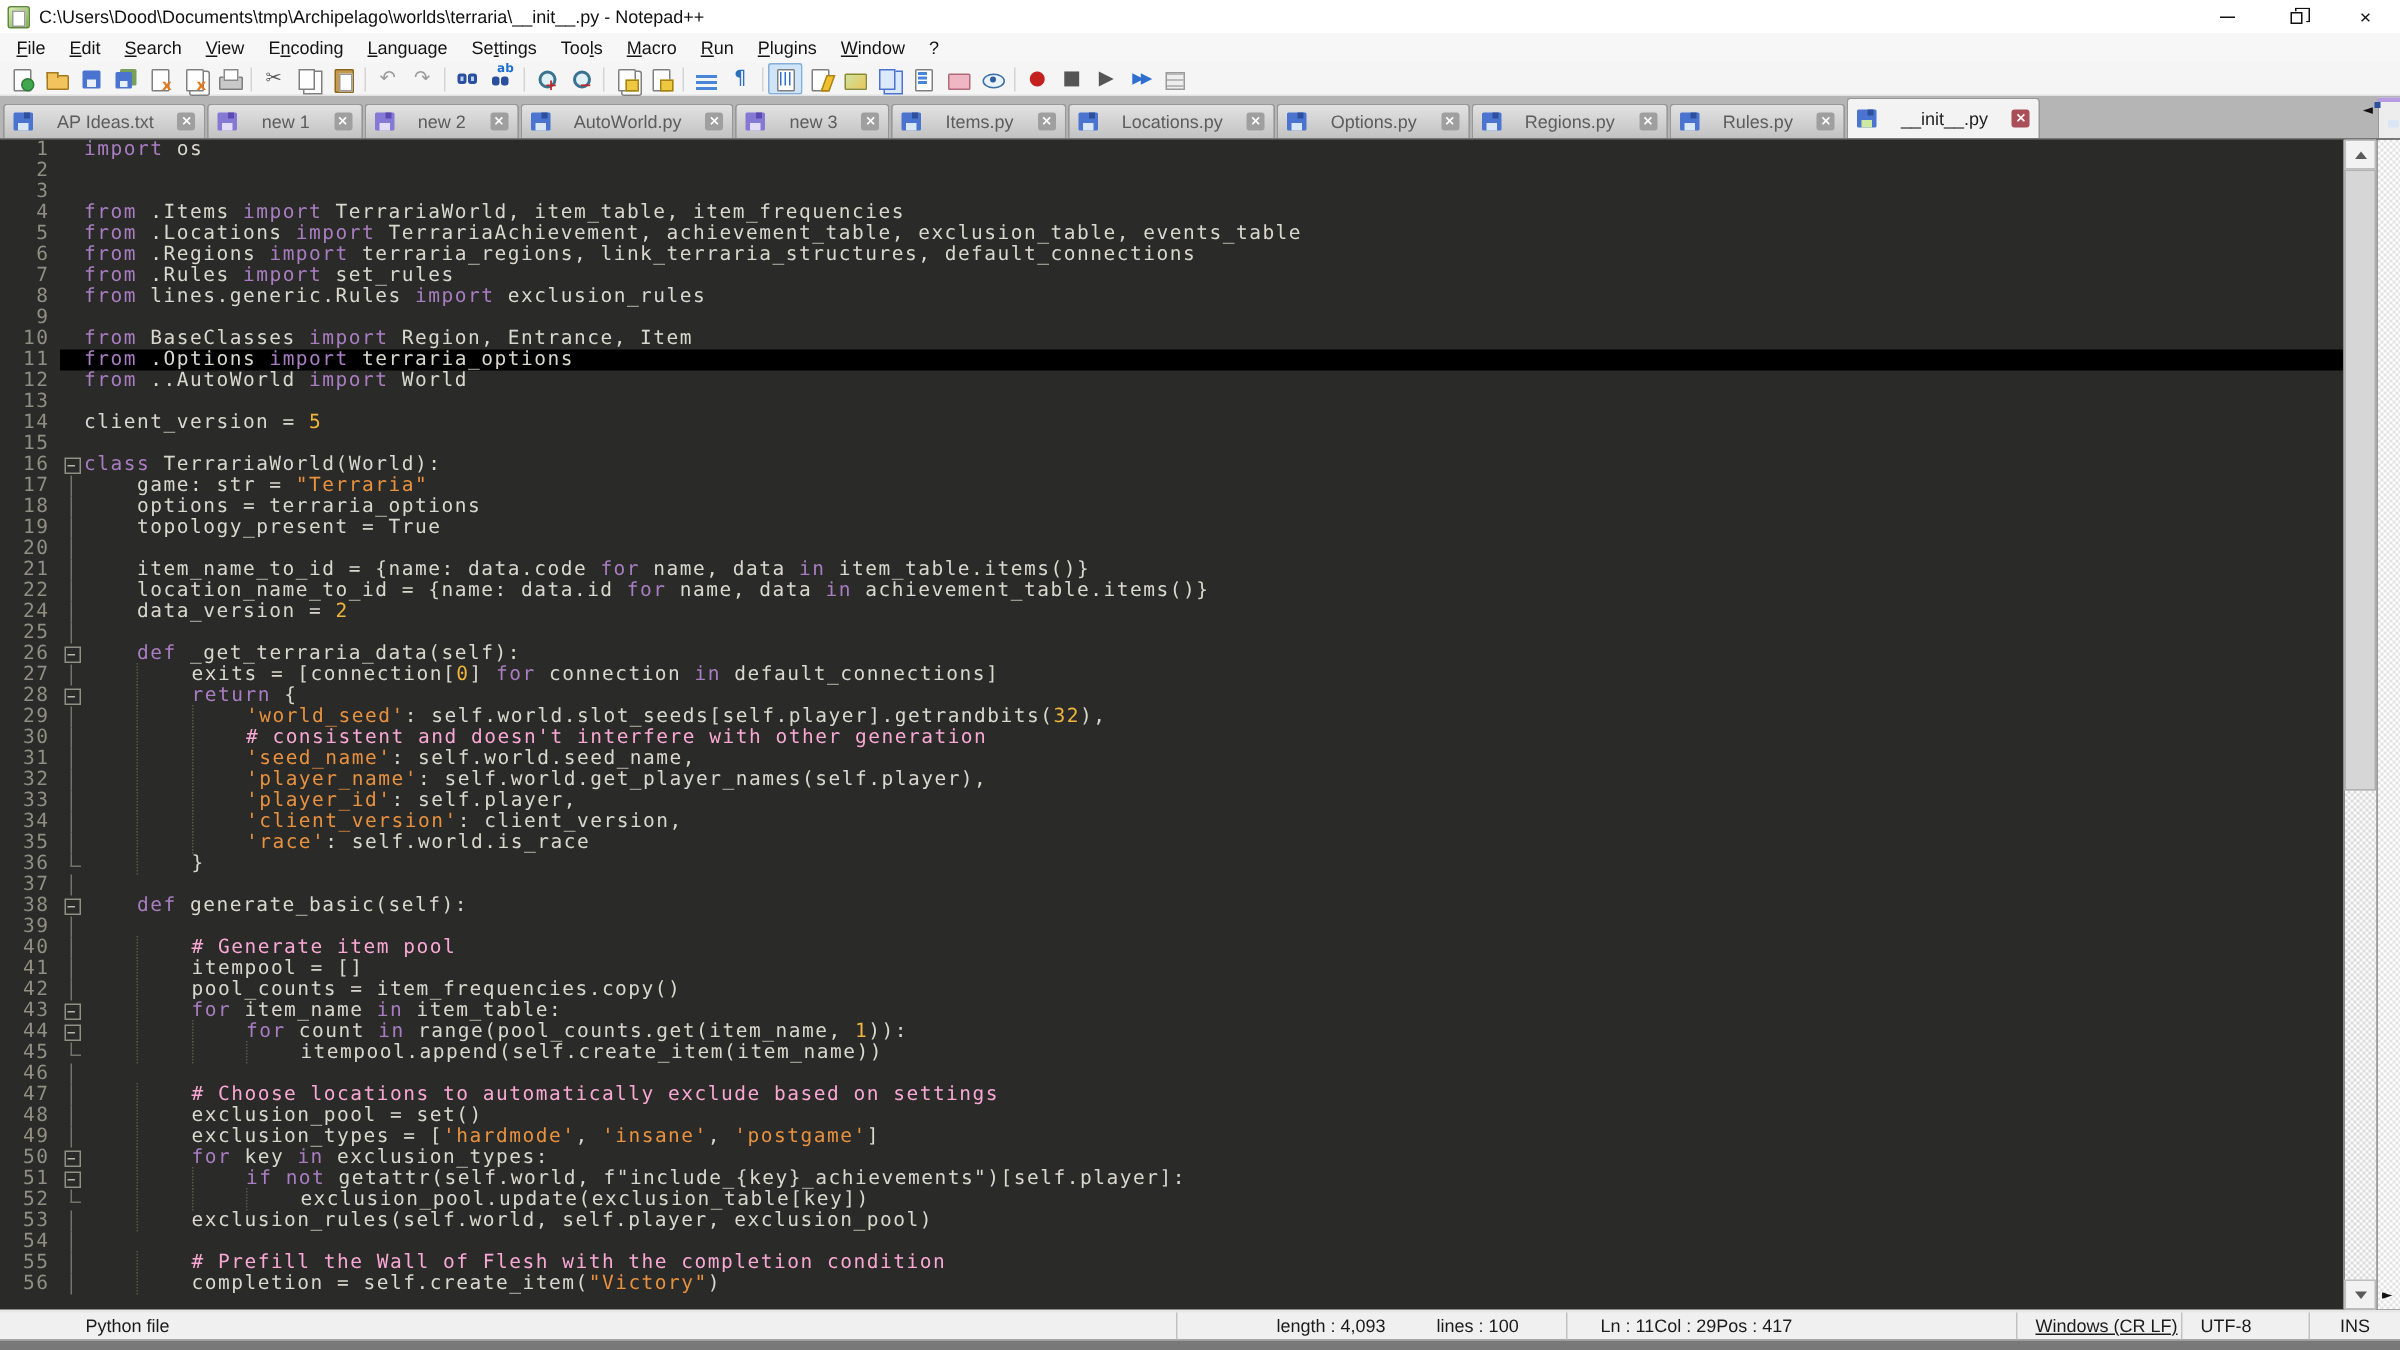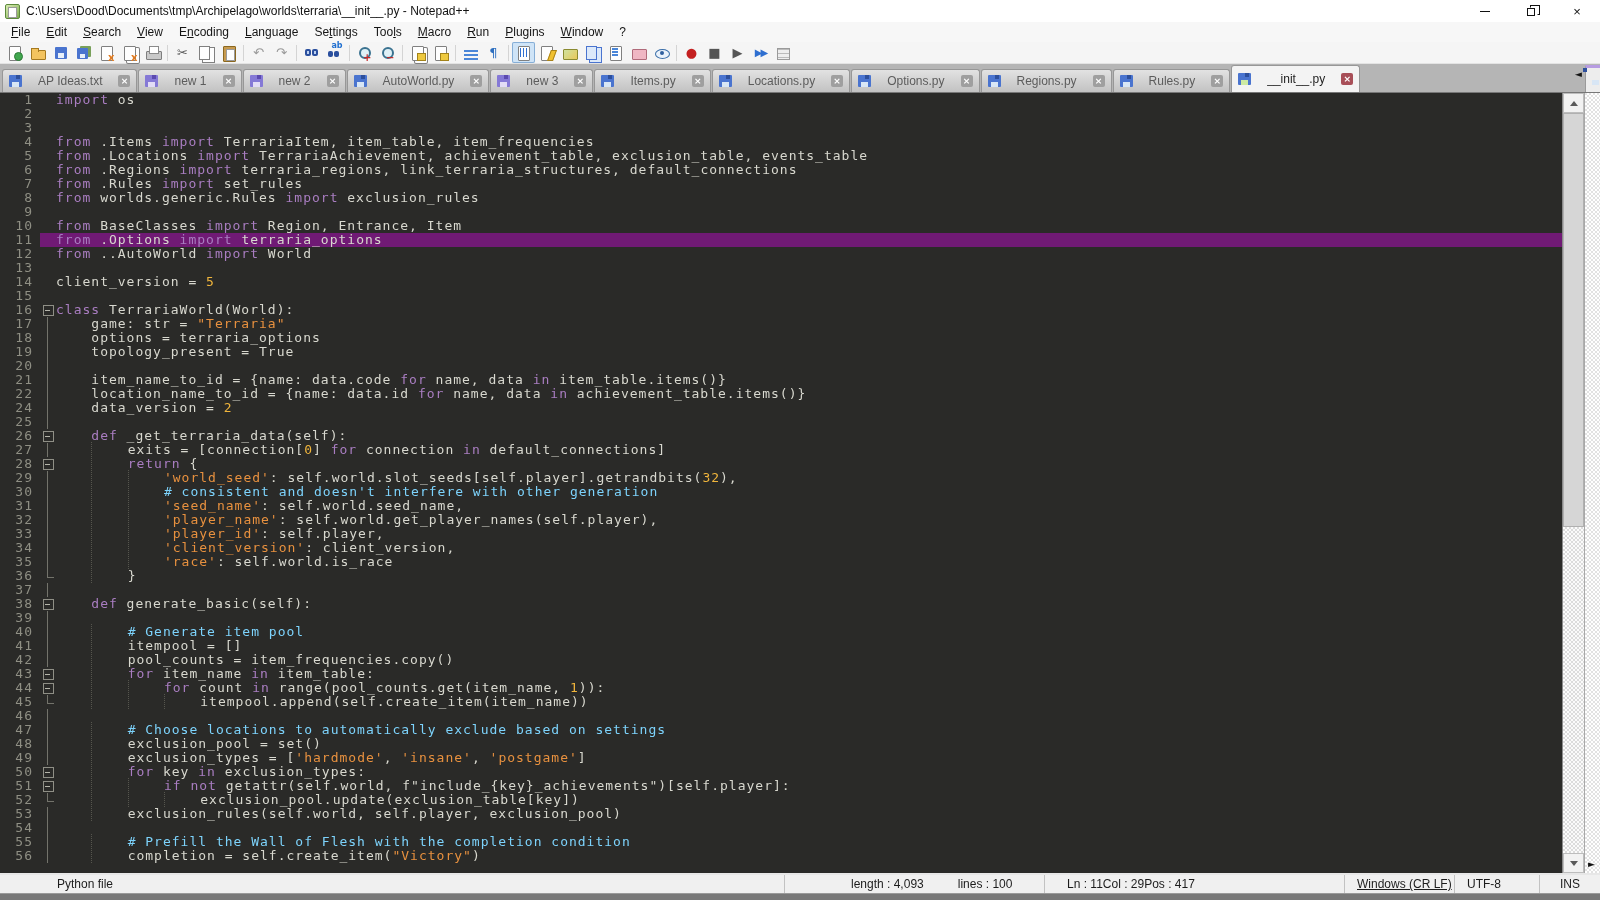--- a/index.html
+++ b/index.html
@@ -82,29 +82,29 @@
   .clipped-tab { position:absolute; right:0; top:1px; width:15px; height:27px; background:#ededed; border-left:1px solid #9a9a9a; border-top:3px solid #b79ce2; }
   .clipped-tab .floppy { margin:4px 0 0 3px; }
 
   
   .editor { height:781px; background:#2a2a28; border-top:1px solid #777; display:flex; position:relative; overflow:hidden; }
   .code-area { flex:1; overflow:hidden; font-family:"DejaVu Sans Mono", monospace; font-size:13px; line-height:14px; letter-spacing:1px; }
   .row { display:flex; height:14px; white-space:pre; }
   .ln { width:40px; flex:0 0 auto; text-align:right; padding-right:7px; color:#8f8f84; }
   .fold { width:16px; flex:0 0 auto; position:relative; }
   .codeline { flex:1; color:#d8d8cf; }
-  .row.cur .fold, .row.cur .codeline { background:#701a75; }
+  .row.cur .fold, .row.cur .codeline { background:#000000; }
   .fold.fl::before { content:""; position:absolute; left:7px; top:0; bottom:0; width:1px; background:#73736b; }
   .fold.fb::before { content:""; position:absolute; left:3px; top:2px; width:9px; height:9px; border:1px solid #8f8f86; background:#2a2a28; }
   .fold.fb::after { content:""; position:absolute; left:5px; top:7px; width:5px; height:1px; background:#b5b5aa; }
   .fold.fe::before { content:""; position:absolute; left:7px; top:0; width:6px; height:8px; border-left:1px solid #73736b; border-bottom:1px solid #73736b; }
   .k { color:#a97dc1; }
   .s { color:#e8913f; }
   .n { color:#f0b53c; }
-  .c { color:#7dd3fc; }
+  .c { color:#f9a8d4; }
   .t { color:#d8d8cf; }
   .ig { border-left:1px dotted #56564e; }
 
   
   .vscroll { width:22px; flex:0 0 auto; border-left:1px solid #8a8a8a; background:conic-gradient(#fbfbfb 25%, #dcdcdc 0 50%, #fbfbfb 0 75%, #dcdcdc 0); background-size:4px 4px; position:relative; }
   .sbtn { position:absolute; left:0; right:0; height:20px; background:#f2f2f2; border:1px solid #bdbdbd; display:flex; align-items:center; justify-content:center; }
   .sbtn.up { top:0; } .sbtn.down { bottom:0; }
   .tri-up { width:0; height:0; border-left:4px solid transparent; border-right:4px solid transparent; border-bottom:5px solid #5a5a5a; }
   .tri-down { width:0; height:0; border-left:4px solid transparent; border-right:4px solid transparent; border-top:5px solid #5a5a5a; }
   .vthumb { position:absolute; left:0; right:0; top:20px; height:414px; background:#d6d6d6; border:1px solid #b0b0b0; }
@@ -322,25 +322,25 @@
       </span>
       <span class="tab-scroll-left">◄</span>
       <span class="clipped-tab"><span class="floppy"></span></span>
     </div>
 
   <div class="editor">
     <div class="code-area" id="code">
         <div class="row"><span class="ln">1</span><span class="fold "></span><span class="codeline"><span class="k">import</span><span class="t"> os</span></span></div>
         <div class="row"><span class="ln">2</span><span class="fold "></span><span class="codeline"></span></div>
         <div class="row"><span class="ln">3</span><span class="fold "></span><span class="codeline"></span></div>
-        <div class="row"><span class="ln">4</span><span class="fold "></span><span class="codeline"><span class="k">from</span><span class="t"> .Items </span><span class="k">import</span><span class="t"> TerrariaItem, item_table, item_frequencies</span></span></div>
+        <div class="row"><span class="ln">4</span><span class="fold "></span><span class="codeline"><span class="k">from</span><span class="t"> .Items </span><span class="k">import</span><span class="t"> TerrariaWorld, item_table, item_frequencies</span></span></div>
         <div class="row"><span class="ln">5</span><span class="fold "></span><span class="codeline"><span class="k">from</span><span class="t"> .Locations </span><span class="k">import</span><span class="t"> TerrariaAchievement, achievement_table, exclusion_table, events_table</span></span></div>
         <div class="row"><span class="ln">6</span><span class="fold "></span><span class="codeline"><span class="k">from</span><span class="t"> .Regions </span><span class="k">import</span><span class="t"> terraria_regions, link_terraria_structures, default_connections</span></span></div>
         <div class="row"><span class="ln">7</span><span class="fold "></span><span class="codeline"><span class="k">from</span><span class="t"> .Rules </span><span class="k">import</span><span class="t"> set_rules</span></span></div>
-        <div class="row"><span class="ln">8</span><span class="fold "></span><span class="codeline"><span class="k">from</span><span class="t"> worlds.generic.Rules </span><span class="k">import</span><span class="t"> exclusion_rules</span></span></div>
+        <div class="row"><span class="ln">8</span><span class="fold "></span><span class="codeline"><span class="k">from</span><span class="t"> lines.generic.Rules </span><span class="k">import</span><span class="t"> exclusion_rules</span></span></div>
         <div class="row"><span class="ln">9</span><span class="fold "></span><span class="codeline"></span></div>
         <div class="row"><span class="ln">10</span><span class="fold "></span><span class="codeline"><span class="k">from</span><span class="t"> BaseClasses </span><span class="k">import</span><span class="t"> Region, Entrance, Item</span></span></div>
         <div class="row cur"><span class="ln">11</span><span class="fold "></span><span class="codeline"><span class="k">from</span><span class="t"> .Options </span><span class="k">import</span><span class="t"> terraria_options</span></span></div>
         <div class="row"><span class="ln">12</span><span class="fold "></span><span class="codeline"><span class="k">from</span><span class="t"> ..AutoWorld </span><span class="k">import</span><span class="t"> World</span></span></div>
         <div class="row"><span class="ln">13</span><span class="fold "></span><span class="codeline"></span></div>
         <div class="row"><span class="ln">14</span><span class="fold "></span><span class="codeline"><span class="t">client_version = </span><span class="n">5</span></span></div>
         <div class="row"><span class="ln">15</span><span class="fold "></span><span class="codeline"></span></div>
         <div class="row"><span class="ln">16</span><span class="fold fb"></span><span class="codeline"><span class="k">class</span><span class="t"> TerrariaWorld(World):</span></span></div>
         <div class="row"><span class="ln">17</span><span class="fold fl"></span><span class="codeline">    <span class="t">game: str = </span><span class="s">"Terraria"</span></span></div>
         <div class="row"><span class="ln">18</span><span class="fold fl"></span><span class="codeline">    <span class="t">options = terraria_options</span></span></div>

